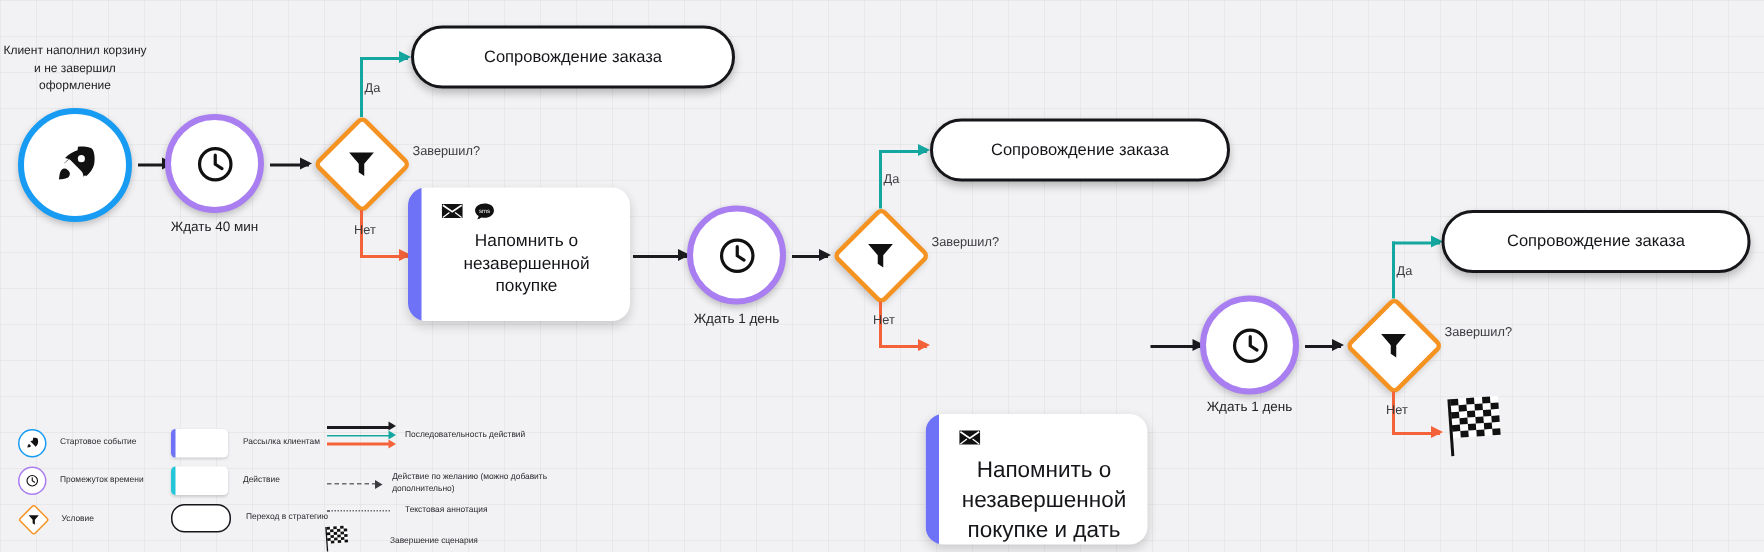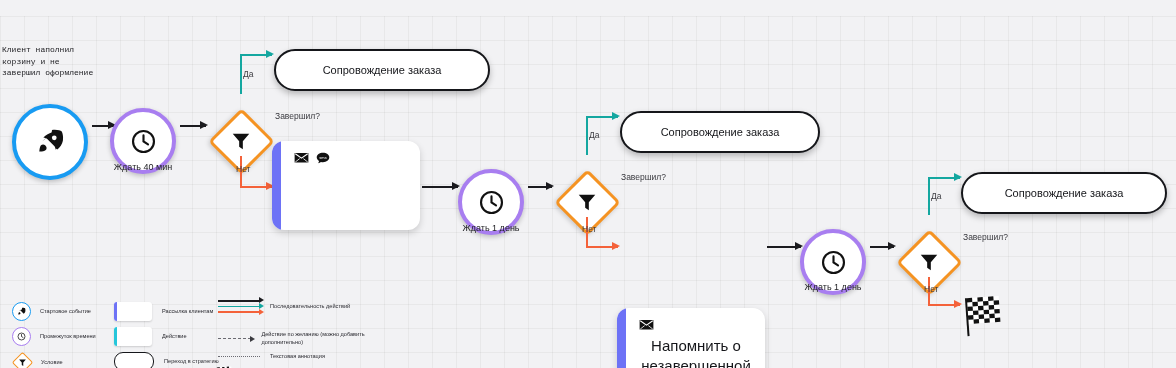--- a/index.html
+++ b/index.html
@@ -10,21 +10,21 @@
     color:#111;
   }
   #canvas{
     position:relative;width:1176px;height:368px;
     background-color:#f2f2f4;
     background-image:
       linear-gradient(to right, rgba(0,0,0,0.045) 1px, transparent 1px),
       linear-gradient(to bottom, rgba(0,0,0,0.045) 1px, transparent 1px);
     background-size:24px 24px;
   }
-  .abs{position:absolute;margin-top:16px;}
+  .abs{position:absolute;}
 
   
   .ring{
     border-radius:50%;background:#fff;
     display:flex;align-items:center;justify-content:center;
     box-shadow:0 2px 5px rgba(0,0,0,.22);
     box-sizing:border-box;
   }
   .ring.start{border:4px solid #189bf2;}
   .ring.timer{border:4px solid #a87ef0;}
@@ -66,21 +66,21 @@
 
   
   .edge{position:absolute;}
   .h-line{height:0;border-top-width:2px;border-top-style:solid;}
   .v-line{width:0;border-left-width:2px;border-left-style:solid;}
   .arrow{width:0;height:0;position:absolute;}
   .arrow.right{border-top:4.5px solid transparent;border-bottom:4.5px solid transparent;}
 
   .elabel{position:absolute;font-size:8.5px;color:#3b3b40;white-space:nowrap;}
   .nlabel{position:absolute;font-size:9px;color:#232327;white-space:nowrap;text-align:center;}
-  .startlabel{position:absolute;font-size:8px;color:#232327;line-height:1.45;width:96px;font-family:Liberation Mono, monospace;}
+  .startlabel{position:absolute;font-size:8px;color:#232327;text-align:center;line-height:1.45;width:96px;}
 
   
   #legend{position:absolute;left:8px;top:262px;width:370px;height:100px;}
   .legend-title{font-size:10.5px;font-weight:bold;letter-spacing:.9px;color:#15161a;}
   .lrow{position:absolute;display:flex;align-items:center;}
   .ltext{font-size:5.6px;color:#2a2a30;white-space:nowrap;line-height:1.5;}
   .lcircle{width:19px;height:19px;border-radius:50%;background:#fff;box-sizing:border-box;
     display:flex;align-items:center;justify-content:center;}
   .lcircle.b{border:1.3px solid #189bf2;}
   .lcircle.p{border:1.3px solid #a87ef0;}
@@ -168,20 +168,21 @@
             <path d="M2 15.5l7-5.5M22 15.5l-7-5.5" stroke="#fff" stroke-width="1.3" fill="none"></path>
           </svg>
         </span>
         <span>
           <svg width="14" height="12" viewBox="0 0 24 21" fill="#111">
             <path d="M12 1.2C5.9 1.2 1 4.8 1 9.3c0 2.6 1.6 4.9 4.1 6.4-.2 1.4-.9 2.9-1.8 3.9 1.9-.3 3.9-1.2 5.2-2.2 1.1.3 2.3.5 3.5.5 6.1 0 11-3.6 11-8.6S18.1 1.2 12 1.2z"></path>
             <text x="12" y="12" font-size="7" fill="#fff" text-anchor="middle" font-family="sans-serif">sms</text>
           </svg>
         </span>
       </div>
+      <div class="ctext">Напомнить о незавершенной покупке</div>
     </div>
   </div>
 
   <div class="edge h-line" style="left:422px;top:170px;width:36px;border-color:#1b1b1f;"></div>
   <div class="arrow right" style="left:452px;top:165.5px;border-left:8px solid #1b1b1f;"></div>
 
   <div class="ring timer abs" style="left:458px;top:137px;width:66px;height:66px;">
     <span>
       <svg width="27" height="27" viewBox="0 0 24 24" fill="none" stroke="#111" stroke-width="1.9">
         <circle cx="12" cy="12" r="9.3"></circle>

